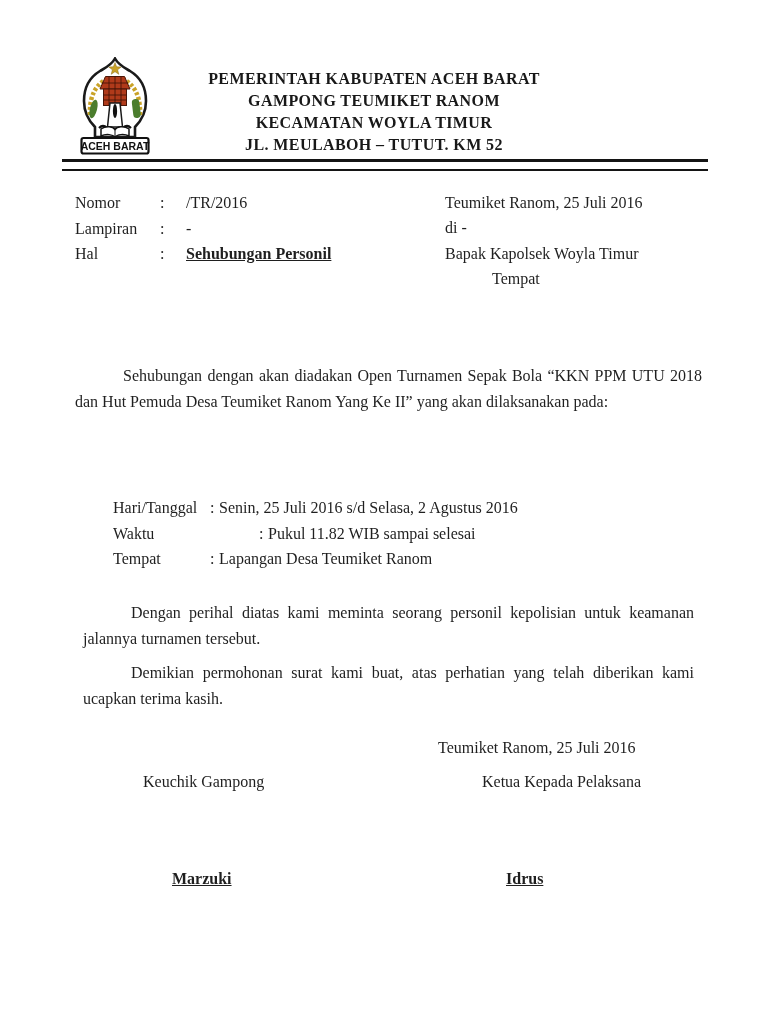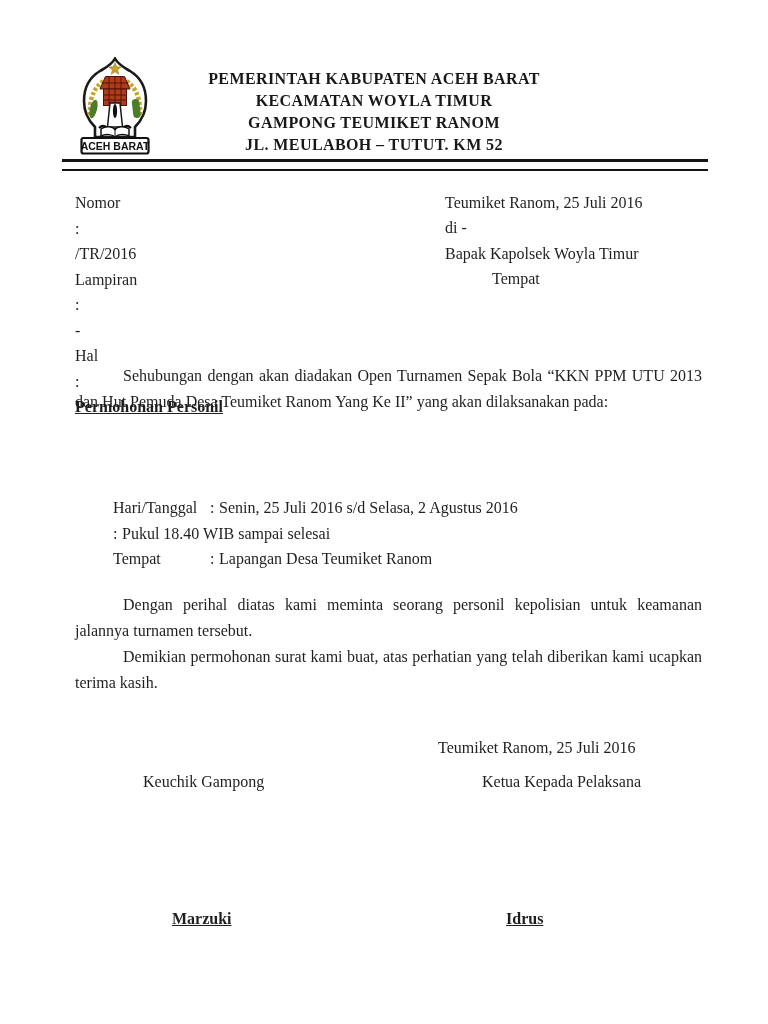--- a/index.html
+++ b/index.html
@@ -15,41 +15,41 @@
     text-align:center;font-weight:bold;color:#181818;
     font-size:16px;line-height:22px;letter-spacing:.4px;
   }
   .logo{position:absolute;left:76px;top:57px;width:78px;height:99px;}
   .rule{
     position:absolute;left:62px;width:646px;top:159px;height:7px;
     border-top:3px solid #141414;border-bottom:2px solid #141414;
   }
   
   .meta{position:absolute;left:75px;top:190px;}
-  .meta .row{display:flex;line-height:25.5px;flex-direction:column;}
+  .meta .row{display:flex;line-height:25.5px;}
   .meta .label{width:85px;}
   .meta .sep{width:26px;}
   .meta .subject{font-weight:bold;text-decoration:underline;}
   .recipient{position:absolute;left:445px;top:190px;line-height:25.3px;}
   .recipient .tempat{padding-left:47px;}
   
   .body-open{position:absolute;left:75px;top:363px;width:627px;line-height:26px;}
   .body-open p{margin:0;text-align:justify;text-indent:48px;}
   .schedule{position:absolute;left:113px;top:495px;}
   .schedule .row{display:flex;line-height:25.5px;}
   .schedule .label{width:97px;}
   .schedule .row:nth-child(2) .label{width:146px;}
   .schedule .sep{width:9px;}
   .body-close{position:absolute;left:75px;top:592px;width:627px;line-height:26px;}
-  .body-close p{margin:0;text-align:justify;text-indent:48px;}
+  .body-close p{margin:8px;text-align:justify;text-indent:48px;}
   
   .sig-date{position:absolute;left:438px;top:739px;}
   .sig-title-left{position:absolute;left:143px;top:773px;text-align:center;}
   .sig-title-right{position:absolute;left:482px;top:773px;}
-  .sig-name{font-weight:bold;text-decoration:underline;margin-top:40px;}
+  .sig-name{font-weight:bold;text-decoration:underline;}
   .sig-name-left{position:absolute;left:172px;top:870px;}
   .sig-name-right{position:absolute;left:506px;top:870px;}
 </style>
 </head>
 <body>
 
 <div class="page">
 
   <svg class="logo" viewBox="0 0 78 99" aria-hidden="true">
 
@@ -74,64 +74,65 @@
 
     <path d="M25,72 C30,68.5 37,69.5 39,72.5 C41,69.5 48,68.5 53,72 L53,79 C48,76.5 41,77.5 39,80 C37,77.5 30,76.5 25,79 Z" fill="#ffffff" stroke="#111111" stroke-width="1.5"></path>
     <path d="M39,72.5 L39,80" stroke="#111111" stroke-width="1"></path>
 
     <rect x="5.5" y="81" width="67" height="15.5" rx="2" fill="#ffffff" stroke="#111111" stroke-width="2.2"></rect>
     <text x="39" y="92.8" text-anchor="middle" font-family="Liberation Sans, sans-serif" font-size="10.5" font-weight="bold" fill="#111111">ACEH BARAT</text>
   </svg>
 
   <div class="letterhead-text">
     <div>PEMERINTAH KABUPATEN ACEH BARAT</div>
+    <div>GAMPONG TEUMIKET RANOM</div>
     <div>KECAMATAN WOYLA TIMUR</div>
-    <div>GAMPONG TEUMIKET RANOM</div>
     <div>JL. MEULABOH – TUTUT. KM 52</div>
   </div>
   <div class="rule"></div>
 
   <div class="meta">
     <div class="row">
       <span class="label">Nomor</span>
       <span class="sep">:</span>
       <span class="value">/TR/2016</span>
     </div>
     <div class="row">
       <span class="label">Lampiran</span>
       <span class="sep">:</span>
       <span class="value">-</span>
     </div>
     <div class="row">
       <span class="label">Hal</span>
       <span class="sep">:</span>
-      <span class="value subject">Permohonan Personil</span>
+      <span class="value subject">Sehubungan Personil</span>
     </div>
   </div>
 
   <div class="recipient">
     <div>Teumiket Ranom, 25 Juli 2016</div>
     <div>di -</div>
     <div>Bapak Kapolsek Woyla Timur</div>
     <div class="tempat">Tempat</div>
   </div>
 
   <div class="body-open">
-    <p>Sehubungan dengan akan diadakan Open Turnamen Sepak Bola “KKN PPM UTU 2013 dan Hut Pemuda Desa Teumiket Ranom Yang Ke II” yang akan dilaksanakan pada:</p>
+    <p>Sehubungan dengan akan diadakan Open Turnamen Sepak Bola “KKN PPM UTU 2018 dan Hut Pemuda Desa Teumiket Ranom Yang Ke II” yang akan dilaksanakan pada:</p>
   </div>
 
   <div class="schedule">
     <div class="row">
       <span class="label">Hari/Tanggal</span>
       <span class="sep">:</span>
       <span class="value">Senin, 25 Juli 2016 s/d Selasa, 2 Agustus 2016</span>
     </div>
     <div class="row">
+      <span class="label">Waktu</span>
       <span class="sep">:</span>
-      <span class="value">Pukul 18.40 WIB sampai selesai</span>
+      <span class="value">Pukul 11.82 WIB sampai selesai</span>
     </div>
     <div class="row">
       <span class="label">Tempat</span>
       <span class="sep">:</span>
       <span class="value">Lapangan Desa Teumiket Ranom</span>
     </div>
   </div>
 
   <div class="body-close">
     <p>Dengan perihal diatas kami meminta seorang personil kepolisian untuk keamanan jalannya turnamen tersebut.</p>

